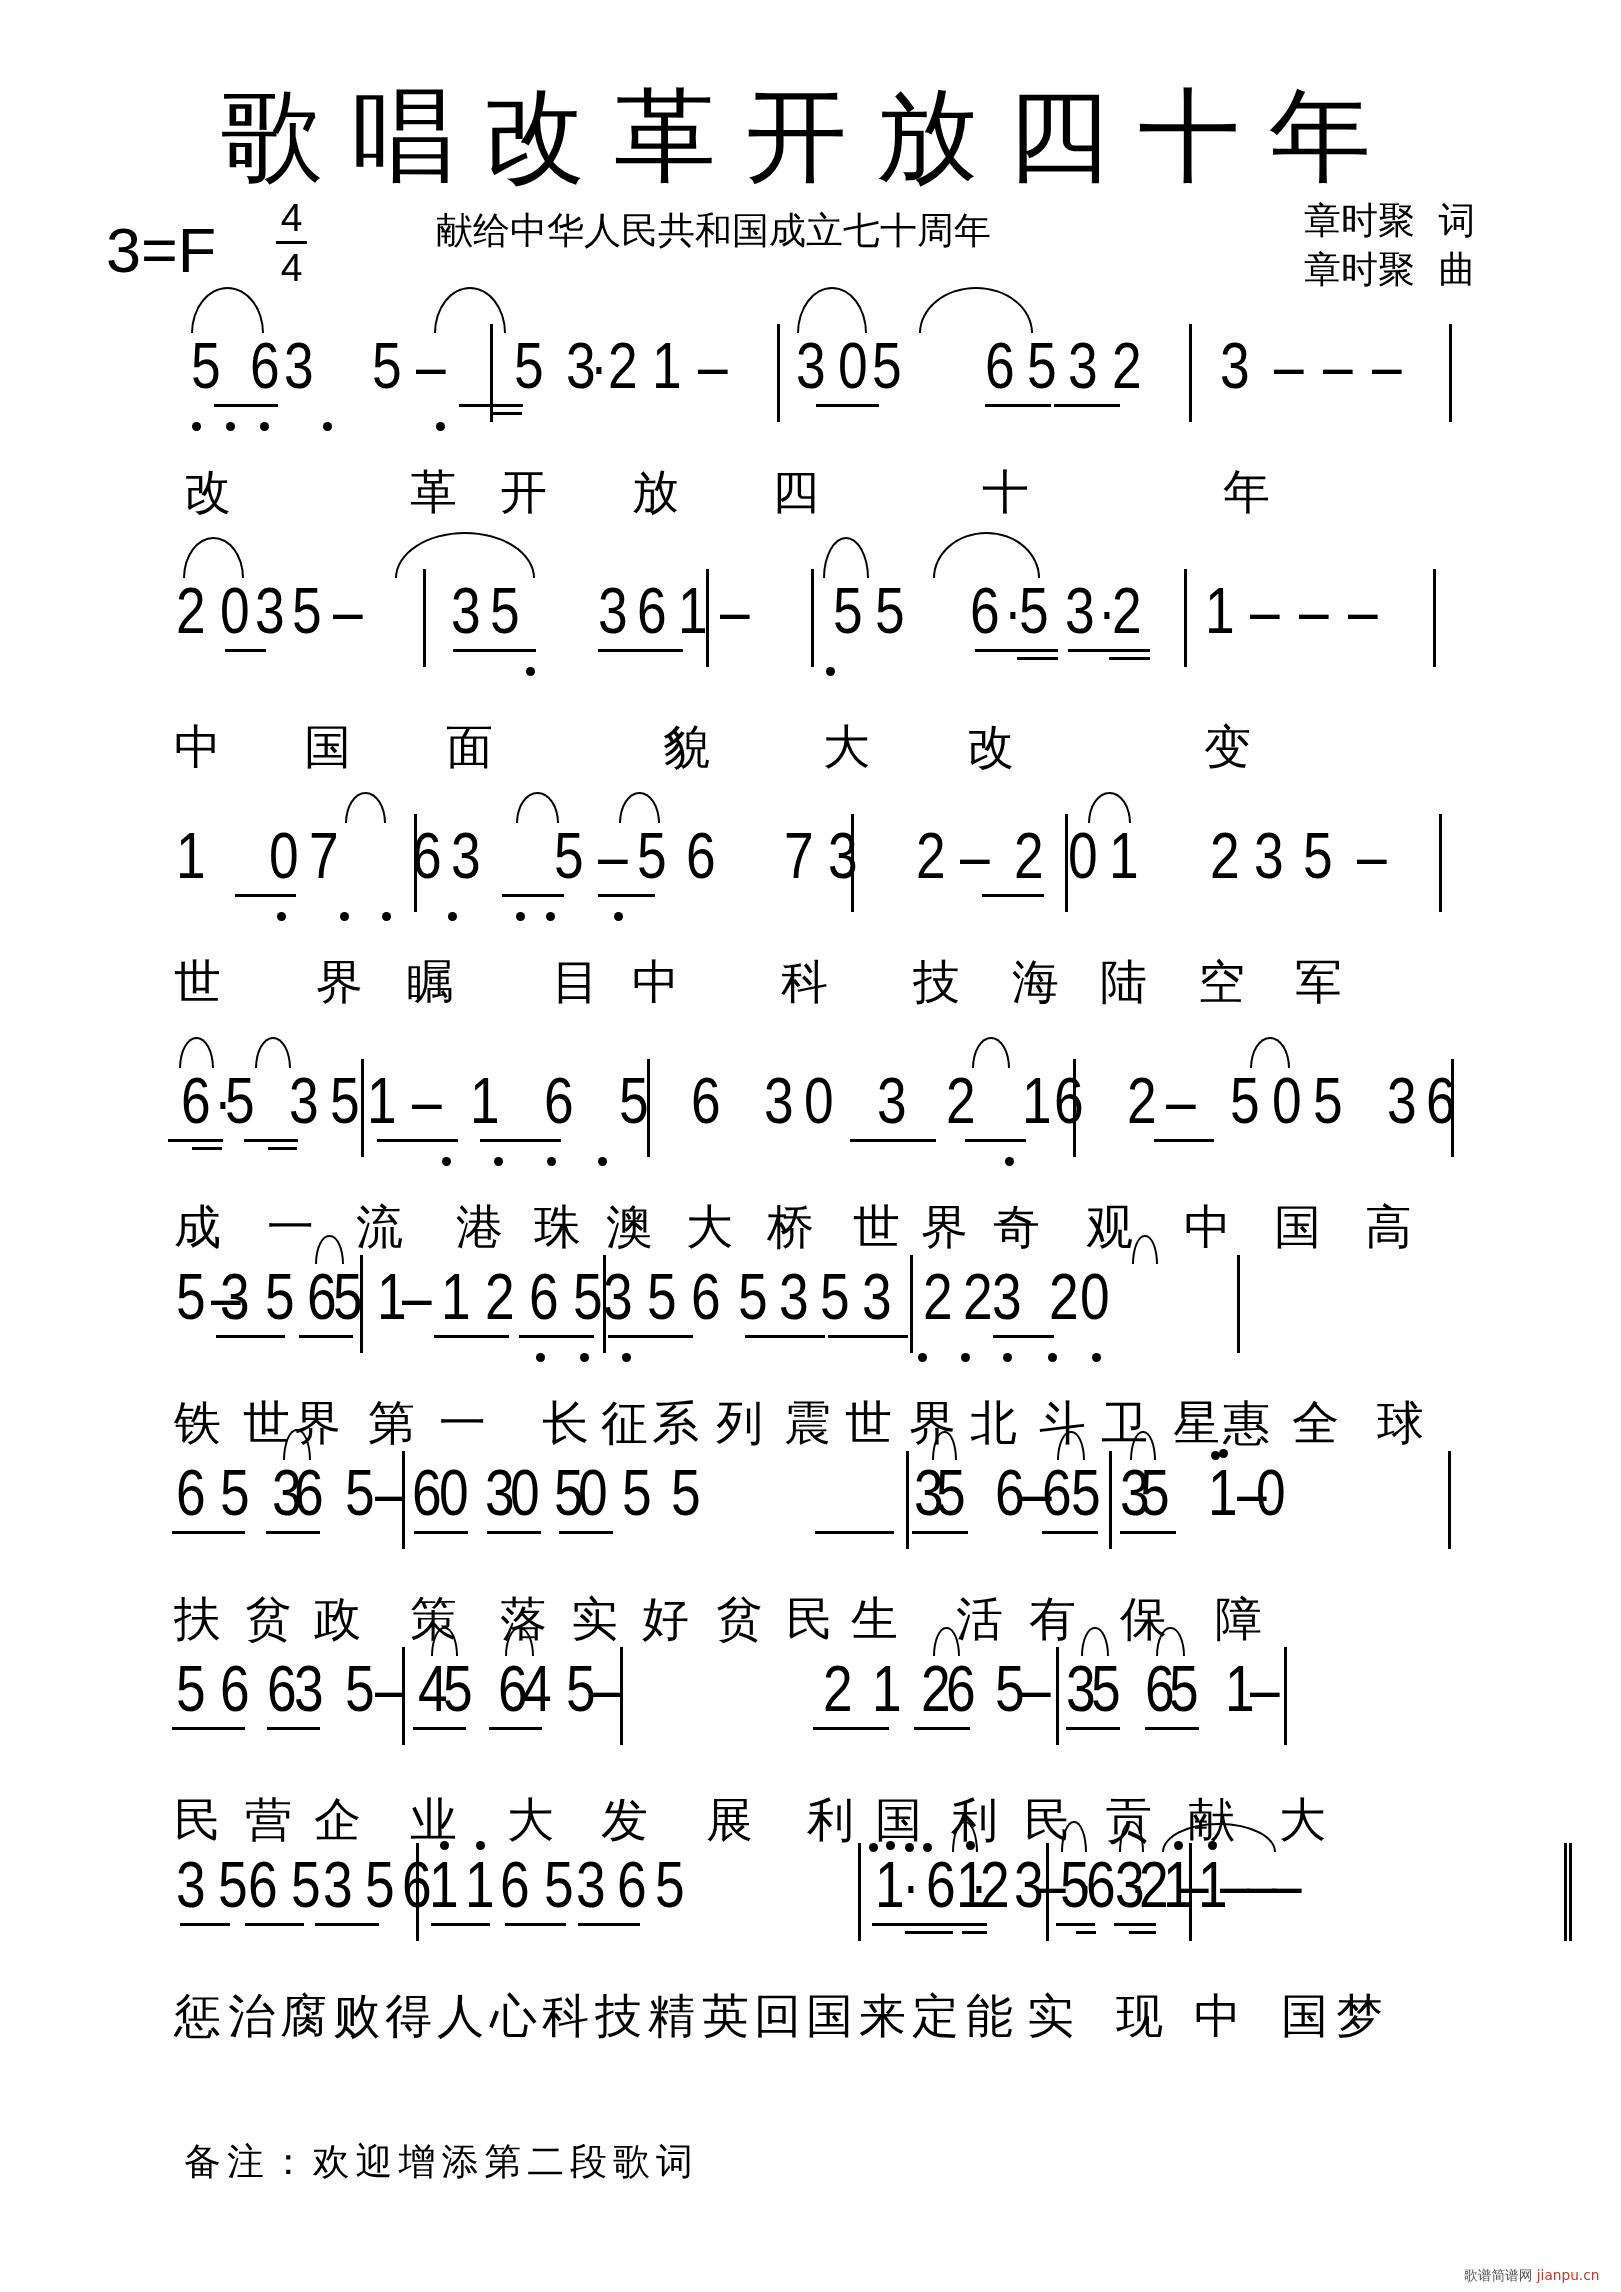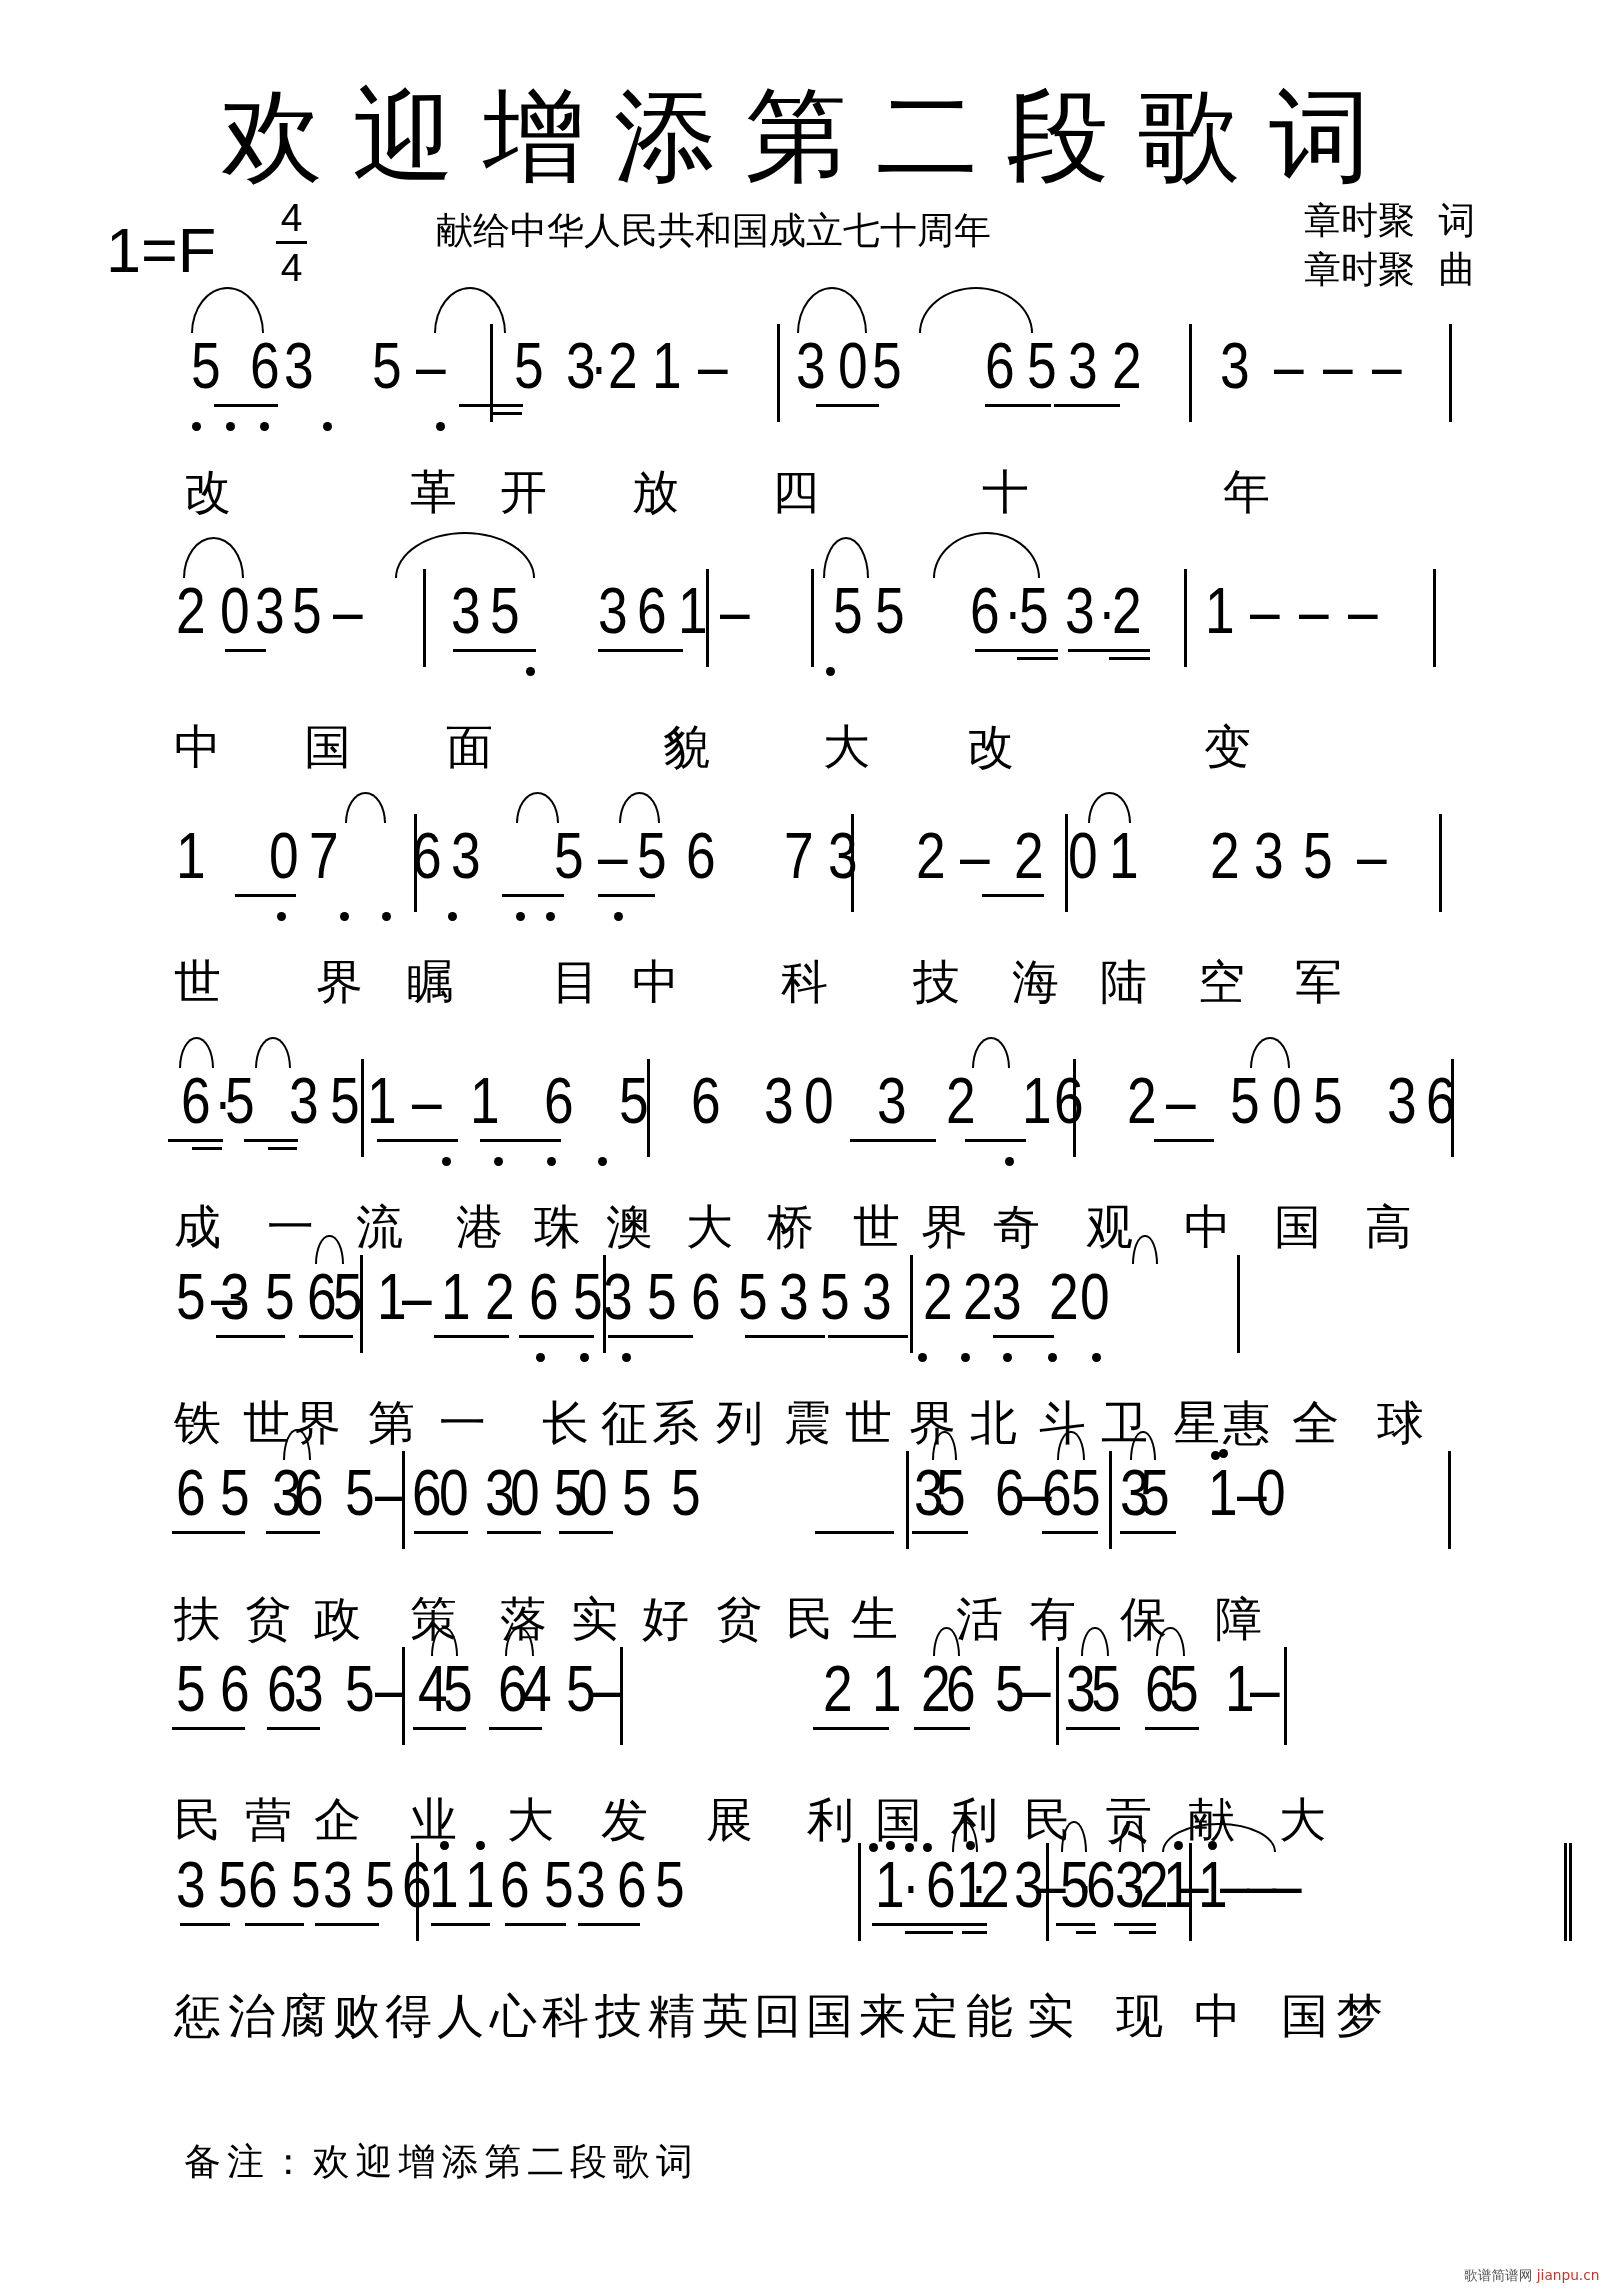--- a/index.html
+++ b/index.html
@@ -20,22 +20,22 @@
   .slur{position:absolute;border:2.5px solid #000;border-bottom:none;border-radius:50% 50% 0 0/100% 100% 0 0;}
   .lyrics{position:absolute;left:0;font-size:47px;}
   .lyr{position:absolute;}
   .note-foot{position:absolute;left:184px;top:2137px;font-size:37px;letter-spacing:5.9px;}
   .watermark{position:absolute;right:21.6px;bottom:7.8px;font-size:13.7px;color:#555;}
   .watermark b{color:#c0392b;font-weight:400;}
 </style>
 </head>
 <body>
 
-<div class="title">欢迎增添第二段歌词</div>
-<div class="key">1=F</div>
+<div class="title">歌唱改革开放四十年</div>
+<div class="key">3=F</div>
 <div class="meter">
   <div>4</div>
   <div class="bar"></div>
   <div>4</div>
 </div>
 <div class="dedication">献给中华人民共和国成立七十周年</div>
 <div class="credits">
   <span>章时聚  词</span>
   <span>章时聚  曲</span>
 </div>

